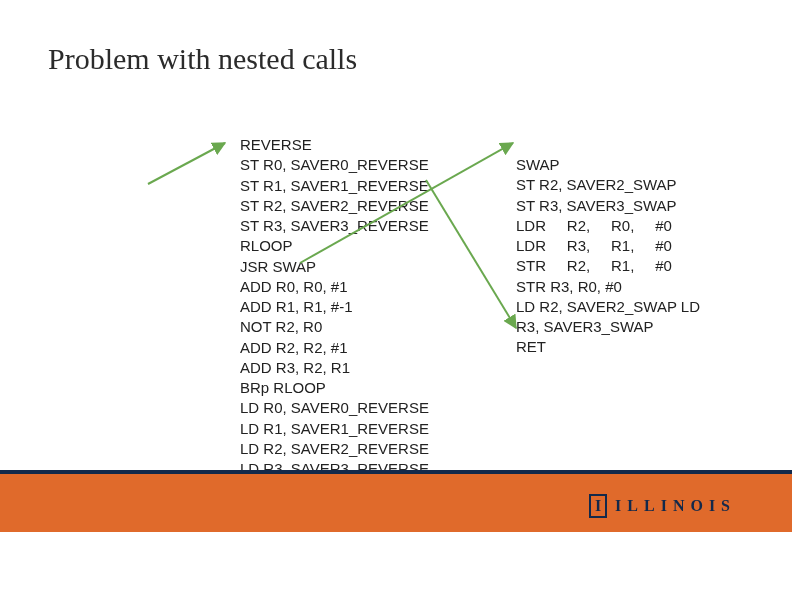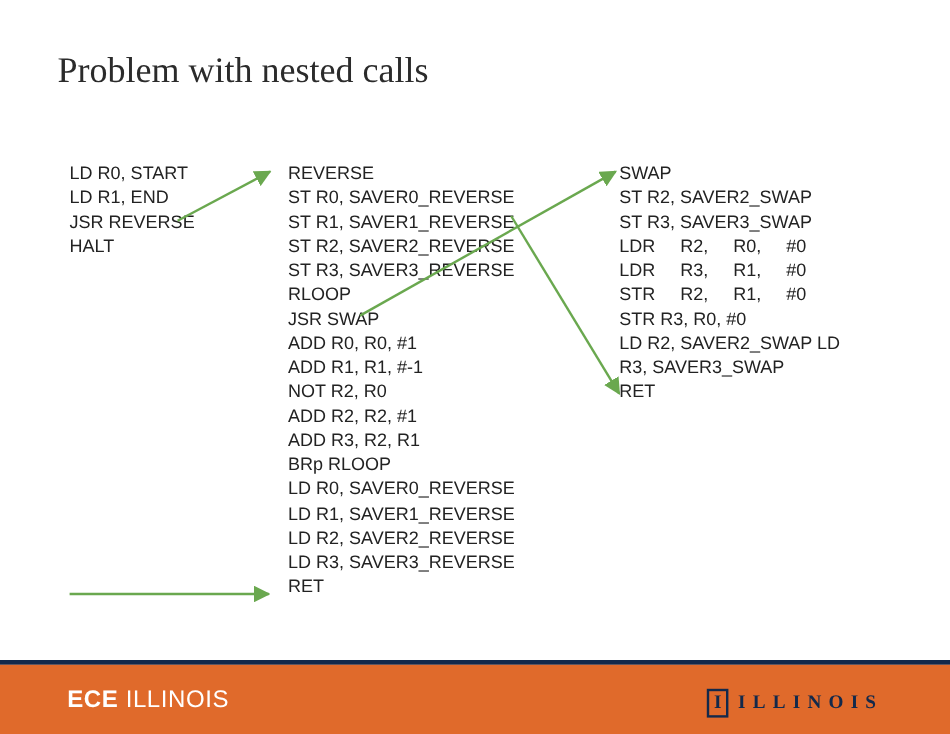--- a/index.html
+++ b/index.html
@@ -1,43 +1,39 @@
 <!DOCTYPE html>
 <html><head>
 <meta charset="utf-8">
 <style>
   * { margin: 0; padding: 0; box-sizing: border-box; }
   html, body { width: 792px; height: 612px; font-family: "Segoe UI", "Helvetica Neue", Arial, sans-serif; background: #fff; color: #222; }
-  .slide { position: relative; width: 792px; height: 612px; overflow: hidden; }
+  .slide { position: relative; width: 792px; height: 532px; overflow: hidden; }
   .title { position: absolute; left: 48px; top: 42px; font-family: Georgia, "Times New Roman", serif; font-size: 30px; font-weight: 400; color: #2b2b2b; }
   .col { position: absolute; top: 135px; font-size: 15px; line-height: 1.35; white-space: pre; }
   .col1 { left: 58px; width: 170px; }
   .col2 { left: 240px; width: 270px; }
-  .col3 { left: 516px; width: 250px; }
+  .col3 { left: 516px; width: 250px; margin-top: 20px; }
   .footer { position: absolute; left: 0; right: 0; bottom: 0; height: 62px; }
   .band-orange { position: absolute; left: 0; right: 0; bottom: 0; height: 58px; background: #e06a2b; }
   .band-top { position: absolute; left: 0; right: 0; bottom: 58px; height: 4px; background: #13294b; }
   .ece { position: absolute; left: 56px; bottom: 17px; color: #fff; font-size: 20px; font-weight: 600; letter-spacing: 0.5px; font-family: "Arial Narrow", Arial, sans-serif; }
   .ece-thin { font-weight: 400; }
   .ilogo { position: absolute; right: 56px; bottom: 14px; display: flex; align-items: center; gap: 8px; }
   .ilogo-box { width: 18px; height: 24px; border: 2px solid #13294b; display: flex; align-items: center; justify-content: center; }
   .ilogo-i { font-family: "Times New Roman", serif; font-size: 16px; font-weight: 700; color: #13294b; }
   .ilogo-text { font-family: "Times New Roman", serif; font-size: 16px; letter-spacing: 6px; color: #13294b; font-weight: 700; }
   svg.arrows { position: absolute; left: 0; top: 0; pointer-events: none; }
 </style>
 </head>
 <body>
 
 <div class="slide">
   <h1 class="title">Problem with nested calls</h1>
 
-  <div class="col col1">LD R0, START
-LD R1, END
-JSR REVERSE
-HALT</div>
   <div class="col col2">REVERSE
 ST R0, SAVER0_REVERSE
 ST R1, SAVER1_REVERSE
 ST R2, SAVER2_REVERSE
 ST R3, SAVER3_REVERSE
 RLOOP
 JSR SWAP
 ADD R0, R0, #1
 ADD R1, R1, #-1
 NOT R2, R0
@@ -68,24 +64,20 @@
     </defs>
     <line x1="148" y1="184" x2="225" y2="143" stroke="#6aa84f" stroke-width="2" marker-end="url(#ah)"></line>
     <line x1="300" y1="263" x2="513" y2="143" stroke="#6aa84f" stroke-width="2" marker-end="url(#ah)"></line>
     <line x1="426" y1="180" x2="516" y2="328" stroke="#6aa84f" stroke-width="2" marker-end="url(#ah)"></line>
     <line x1="58" y1="495" x2="224" y2="495" stroke="#6aa84f" stroke-width="2" marker-end="url(#ah)"></line>
   </svg>
 
   <div class="footer">
     <div class="band-top"></div>
     <div class="band-orange"></div>
-    <div class="ece">
-      <span>ECE</span>
-      <span class="ece-thin">ILLINOIS</span>
-    </div>
     <div class="ilogo">
       <div class="ilogo-box">
           <span class="ilogo-i">I</span>
         </div>
       <div class="ilogo-text">ILLINOIS</div>
     </div>
   </div>
 </div>
 
 </body></html>

